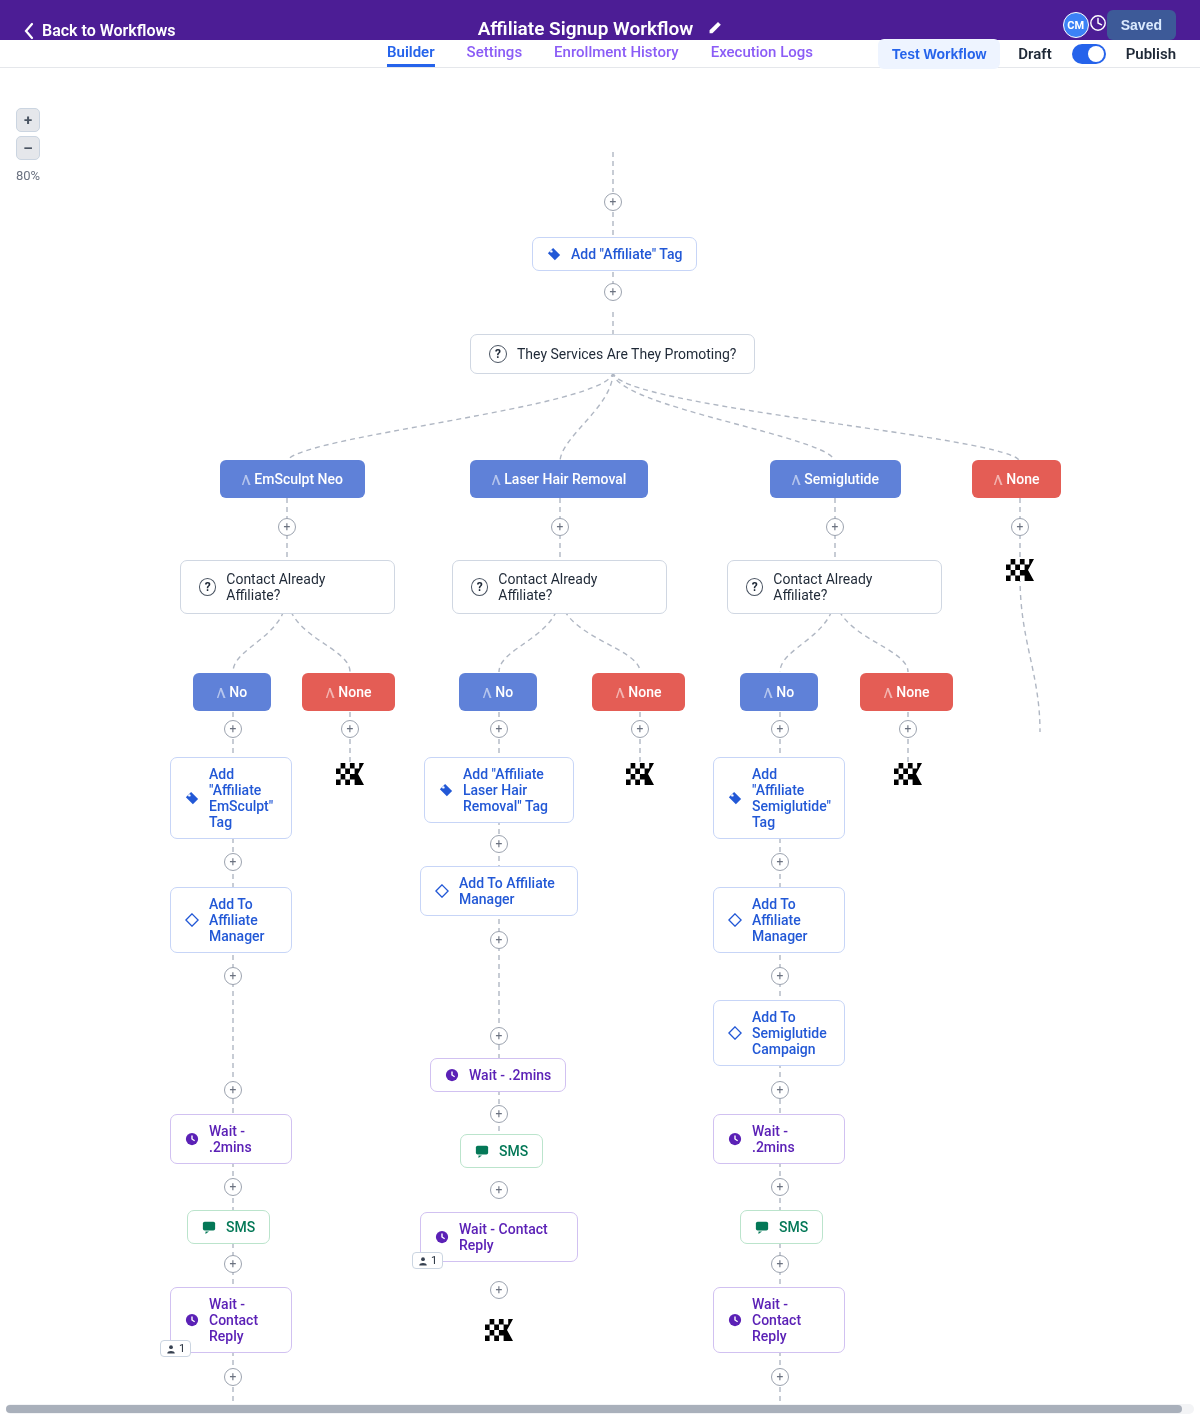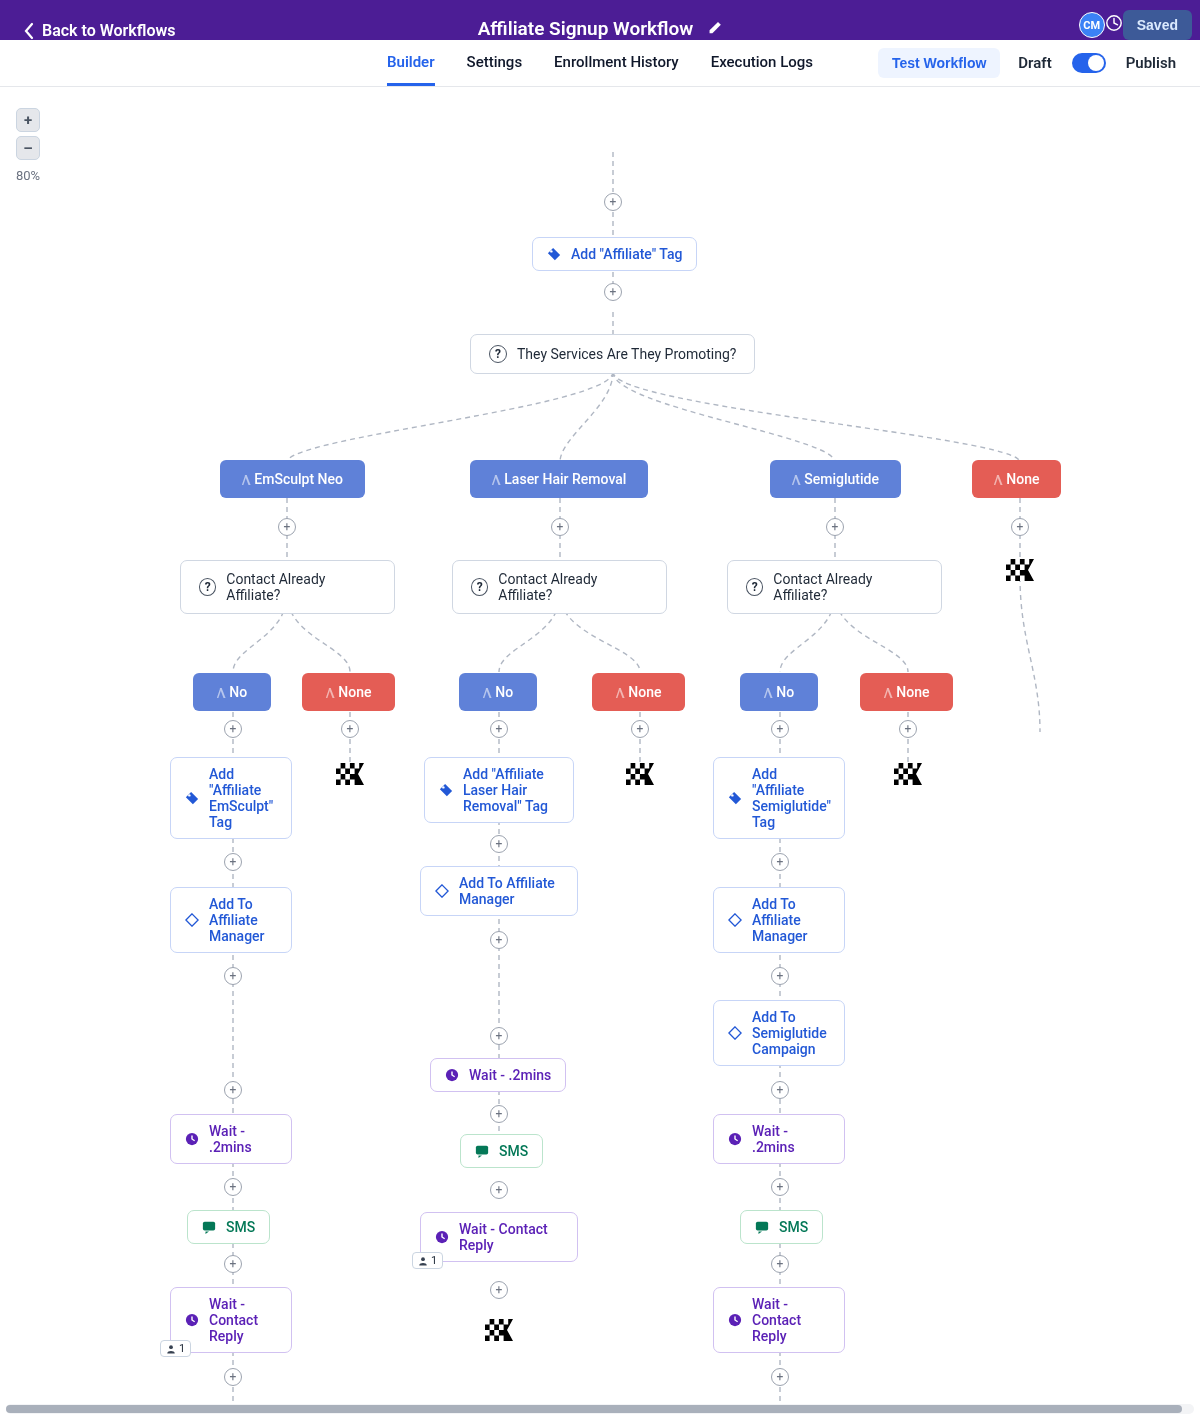--- a/index.html
+++ b/index.html
@@ -4,29 +4,29 @@
 <style>
   * { box-sizing: border-box; margin: 0; padding: 0; }
   html, body { width: 1200px; height: 1414px; overflow: hidden; font-family: -apple-system, BlinkMacSystemFont, "Segoe UI", Roboto, Helvetica, Arial, sans-serif; background: #fff; color: #1f2937; }
 
   
   .top-header { height: 40px; background: #4c1d95; color: #fff; display: flex; align-items: flex-end; position: relative; }
   .back { display: flex; align-items: center; gap: 8px; margin-left: 24px; font-size: 16px; font-weight: 600; cursor: pointer; }
   .back svg { width: 10px; height: 18px; }
   .title-wrap { position: absolute; left: 50%; transform: translateX(-50%); display: flex; align-items: center; gap: 14px; font-size: 19px; font-weight: 600; }
   .edit-icon svg { width: 15px; height: 15px; fill: #fff; }
-  .right-header { margin-left: auto; display: flex; align-items: center; margin-right: 8px; }
+  .right-header { margin-left: auto; display: flex; align-items: center; margin-right: 24px; }
   .avatar { width: 26px; height: 26px; border-radius: 50%; border: 1.5px solid #fff; display: flex; align-items: center; justify-content: center; font-size: 11px; font-weight: 700; color: #fff; background: #3b82f6; }
   .history-icon svg { width: 18px; height: 18px; stroke: #fff; fill: none; }
   .saved-btn { background: #3d5a98; color: #dbeafe; border: none; border-radius: 6px; padding: 7px 14px; font-size: 14px; font-weight: 600; cursor: default; }
 
   
-  .tabs-row { height: 47px; border-bottom: 1px solid #e5e7eb; display: flex; position: relative; }
+  .tabs-row { height: 28px; border-bottom: 1px solid #e5e7eb; display: flex; position: relative; }
   .tabs { position: absolute; left: 50%; transform: translateX(-50%); display: flex; gap: 32px; height: 100%; align-items: center; }
-  .tab { font-size: 15px; font-weight: 500; color: #0f172a; cursor: pointer; height: 100%; display: flex; align-items: center; border-bottom: 3px solid transparent; }
+  .tab { font-size: 15px; font-weight: 500; color: #8b5cf6; cursor: pointer; height: 100%; display: flex; align-items: center; border-bottom: 3px solid transparent; }
   .tab.active { color: #2563eb; border-bottom-color: #2563eb; font-weight: 600; }
   .right-tabs { margin-left: auto; display: flex; align-items: center; gap: 18px; margin-right: 24px; }
   .test-btn { background: #eef4ff; color: #2563eb; border: none; border-radius: 6px; padding: 7px 14px; font-size: 14px; font-weight: 600; }
   .draft-wrap { display: flex; align-items: center; gap: 20px; font-size: 15px; font-weight: 600; }
   .toggle { width: 34px; height: 20px; background: #2563eb; border-radius: 10px; position: relative; }
   .toggle::after { content: ''; position: absolute; right: 2px; top: 2px; width: 16px; height: 16px; background: #fff; border-radius: 50%; }
 
   
   .canvas { position: absolute; top: 92px; left: 0; right: 0; bottom: 10px; overflow: hidden; }
   .zoom-ctrl { position: absolute; left: 16px; top: 16px; display: flex; flex-direction: column; align-items: center; gap: 4px; z-index: 5;}

